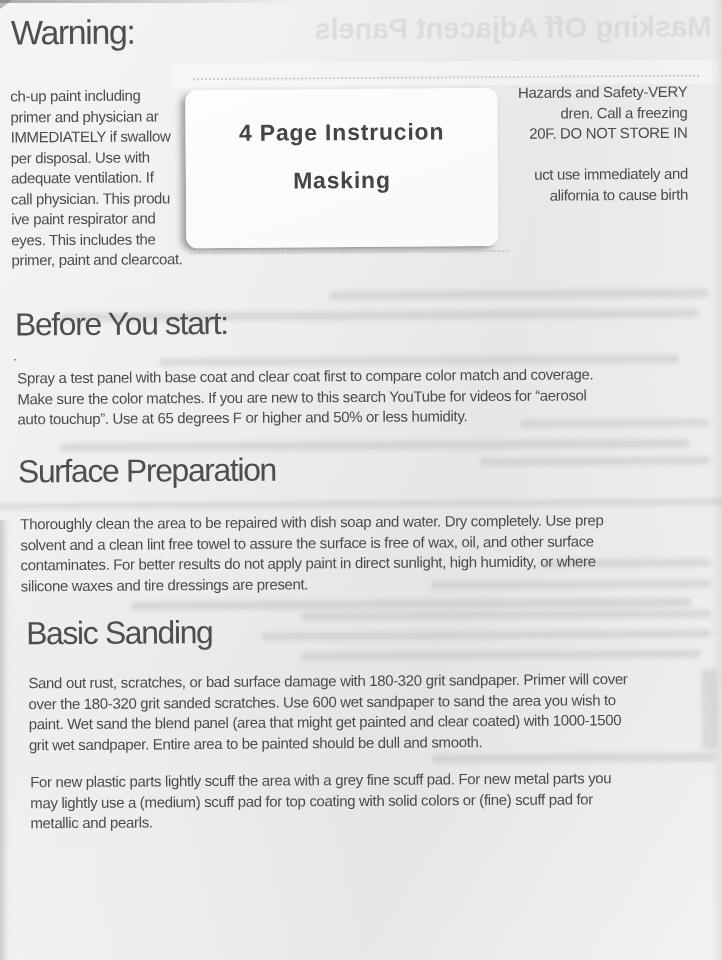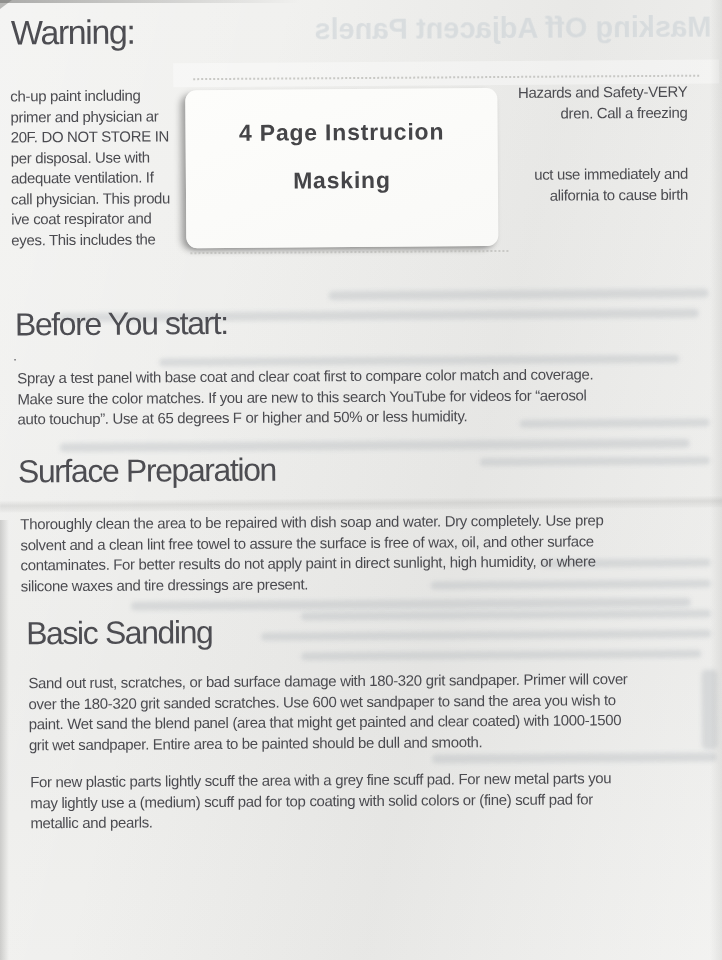--- a/index.html
+++ b/index.html
@@ -95,40 +95,42 @@
     <div class="body-par" style="left:13px;top:84px;width:677px;">
       <div class="ln split">
           <span>ch-up paint including</span>
           <span>Hazards and Safety-VERY</span>
         </div>
       <div class="ln split">
           <span>primer and physician ar</span>
           <span>dren. Call a freezing</span>
         </div>
       <div class="ln split">
+          <span>IMMEDIATELY if swallow</span>
           <span>20F. DO NOT STORE IN</span>
         </div>
       <div class="ln split">
           <span>per disposal. Use with</span>
         </div>
       <div class="ln split">
           <span>adequate ventilation. If</span>
           <span>uct use immediately and</span>
         </div>
       <div class="ln split">
           <span>call physician. This produ</span>
           <span>alifornia to cause birth</span>
         </div>
       <div class="ln split">
-          <span>ive coat respirator and</span>
+          <span>ive paint respirator and</span>
         </div>
       <div class="ln split">
           <span>eyes. This includes the</span>
         </div>
       <div class="ln split">
+          <span>primer, paint and clearcoat.</span>
           <span></span>
         </div>
     </div>
 
     <div class="sticker">
       <div class="st-line">4 Page Instrucion</div>
       <div class="st-line">Masking</div>
     </div>
     <div class="perforation-bottom"></div>
 

